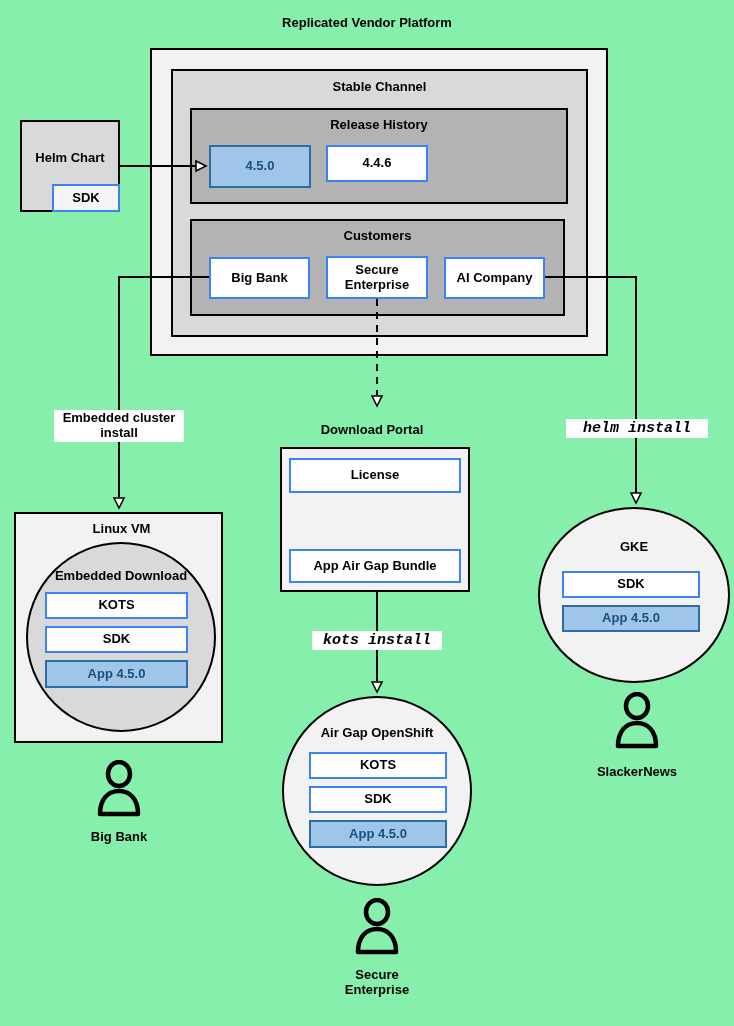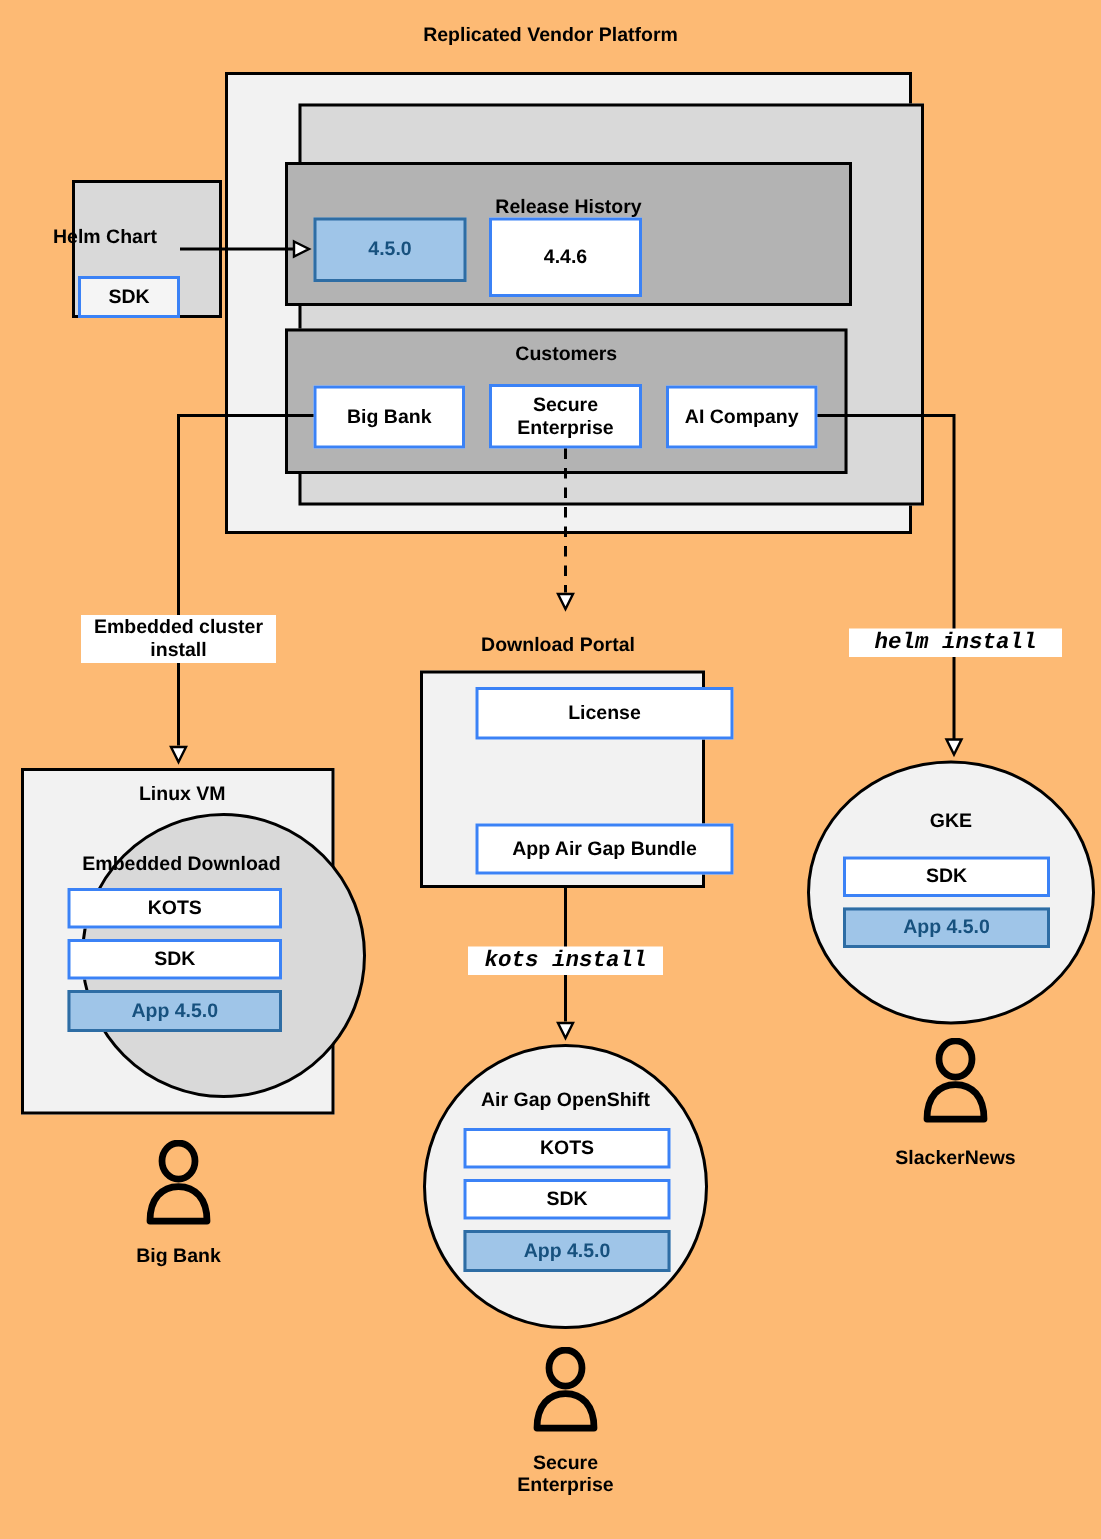--- a/index.html
+++ b/index.html
@@ -1,22 +1,22 @@
 <!DOCTYPE html>
 <html style="--g-light: #f2f2f2; --g-medium: #d9d9d9; --g-dark: #b3b3b3;"><head>
 <meta charset="utf-8">
 <style>
   html,body{margin:0;padding:0;background:#ffffff;}
   .canvas{
-    position:relative;width:734px;height:1026px;background:#fdba74;
+    position:relative;width:734px;height:1026px;background:#86efac;
     font-family:"Liberation Sans", sans-serif;color:#000;overflow:hidden;
   }
   .box{position:absolute;box-sizing:border-box;border:2px solid #000;background:#fff;}
   .g1{background:var(--g-light,#f2f2f2);}
-  .g2{background:var(--g-medium,#d9d9d9);margin-left:28px;}
+  .g2{background:var(--g-medium,#d9d9d9);}
   .g3{background:var(--g-dark,#b3b3b3);}
   .circle{border-radius:50%;}
   .lbl{
     position:absolute;box-sizing:border-box;font-weight:bold;font-size:13px;
     text-align:center;line-height:1.15;
   }
   .cell{
     position:absolute;box-sizing:border-box;border:2px solid #3b82f6;background:#fff;
     display:flex;align-items:center;justify-content:center;
     font-weight:bold;font-size:13px;text-align:center;line-height:1.15;
@@ -32,25 +32,26 @@
 </style>
 </head>
 <body>
 
 <div class="canvas">
 
   <div class="lbl" style="left:0px;top:16px;width:734px;">Replicated Vendor Platform</div>
 
   <div class="box g1" style="left:150px;top:48px;width:458px;height:308px;"></div>
   <div class="box g2" style="left:171px;top:69px;width:417px;height:268px;"></div>
+  <div class="lbl" style="left:171px;top:80px;width:417px;">Stable Channel</div>
 
   <div class="box g3" style="left:190px;top:108px;width:378px;height:96px;"></div>
-  <div class="lbl" style="left:190px;top:118px;width:378px;margin-top:13px;">Release History</div>
+  <div class="lbl" style="left:190px;top:118px;width:378px;">Release History</div>
   <div class="cell hl" style="left: 209px; top: 145px; width: 102px; height: 43px; background: rgb(159, 197, 232); border-color: rgb(46, 109, 164); color: rgb(23, 81, 126);">4.5.0</div>
-  <div class="cell" style="left:326px;top:145px;width:102px;height:53px;">4.4.6</div>
+  <div class="cell" style="left:326px;top:145px;width:102px;height:37px;">4.4.6</div>
 
   <div class="box g3" style="left:190px;top:219px;width:375px;height:97px;"></div>
   <div class="lbl" style="left:190px;top:229px;width:375px;">Customers</div>
   <div class="cell" style="left:209px;top:257px;width:101px;height:42px;">Big Bank</div>
   <div class="cell" style="left:326px;top:256px;width:102px;height:43px;padding:0 6px;">Secure Enterprise</div>
   <div class="cell" style="left:444px;top:257px;width:101px;height:42px;">AI Company</div>
 
   <div class="box g2" style="left:20px;top:120px;width:100px;height:92px;"></div>
   <div class="lbl" style="left:20px;top:151px;width:100px;">Helm Chart</div>
   <div class="cell" style="left:52px;top:184px;width:68px;height:28px;background:#f5f5f5;">SDK</div>

